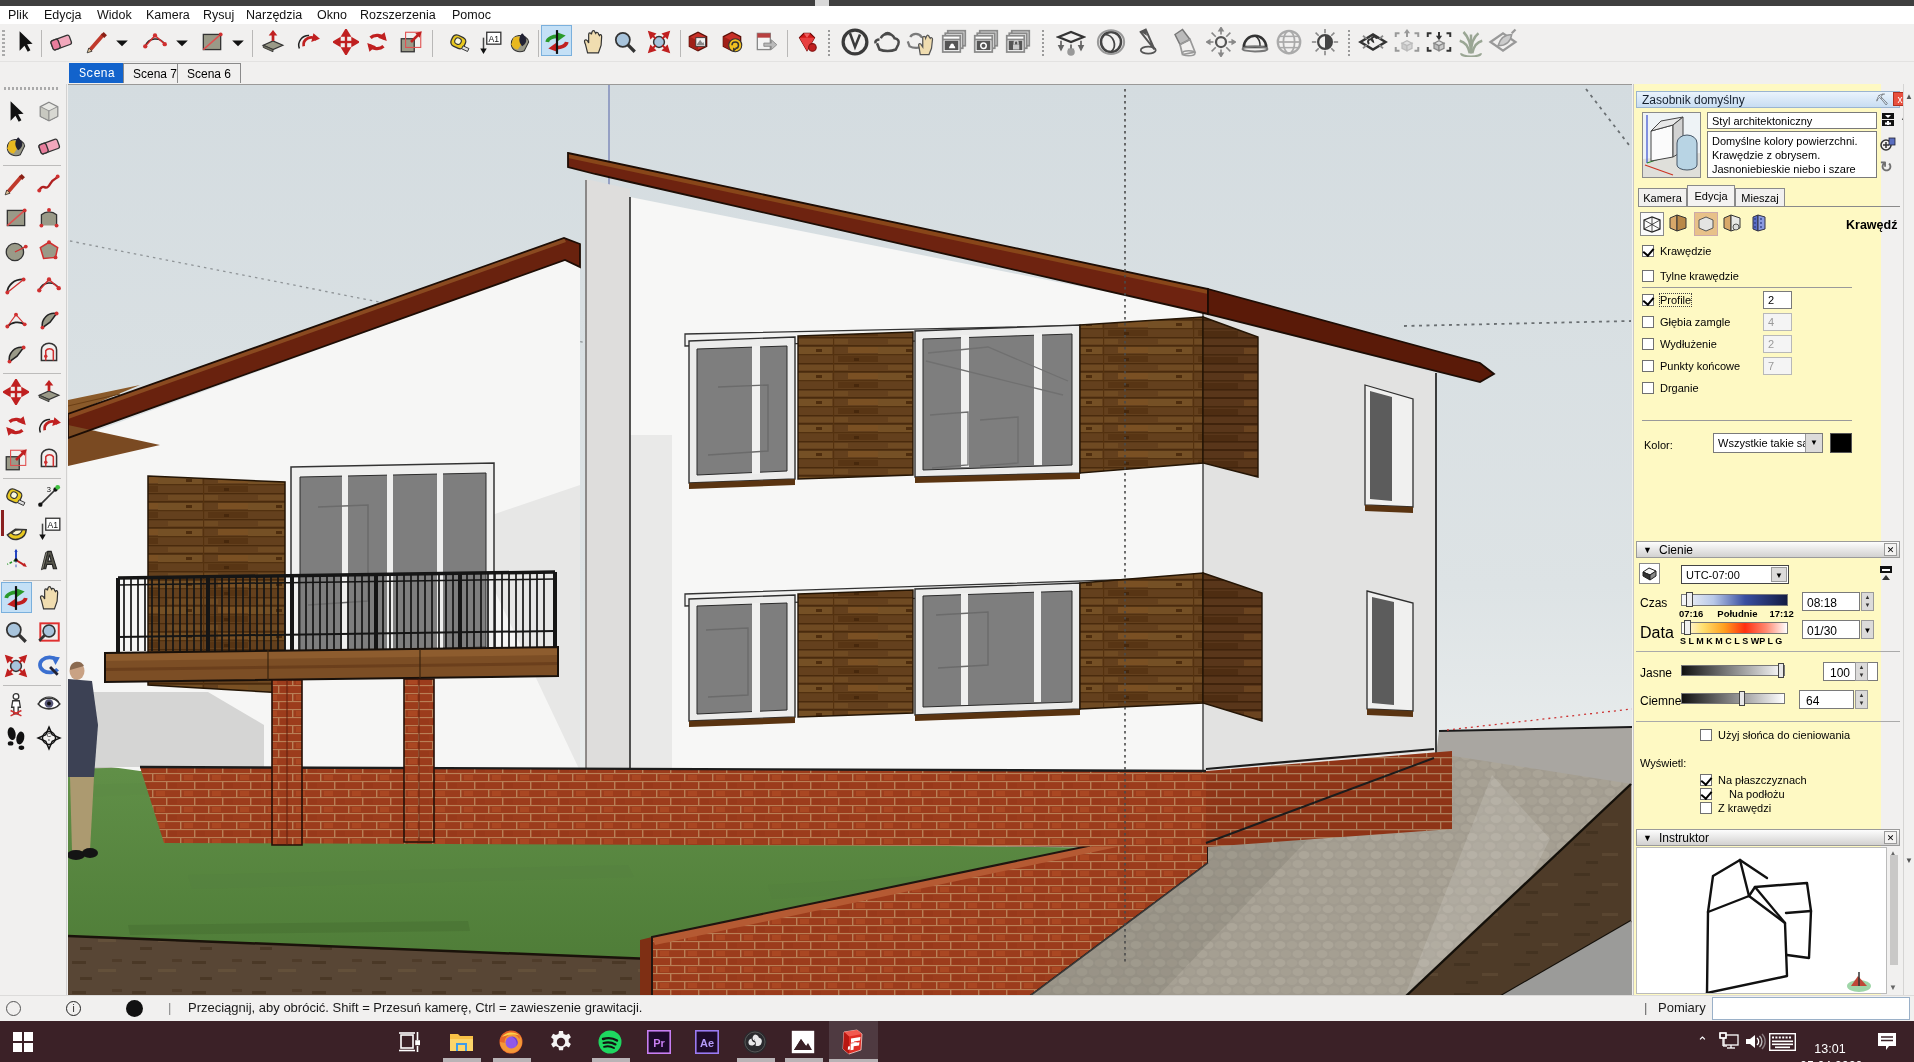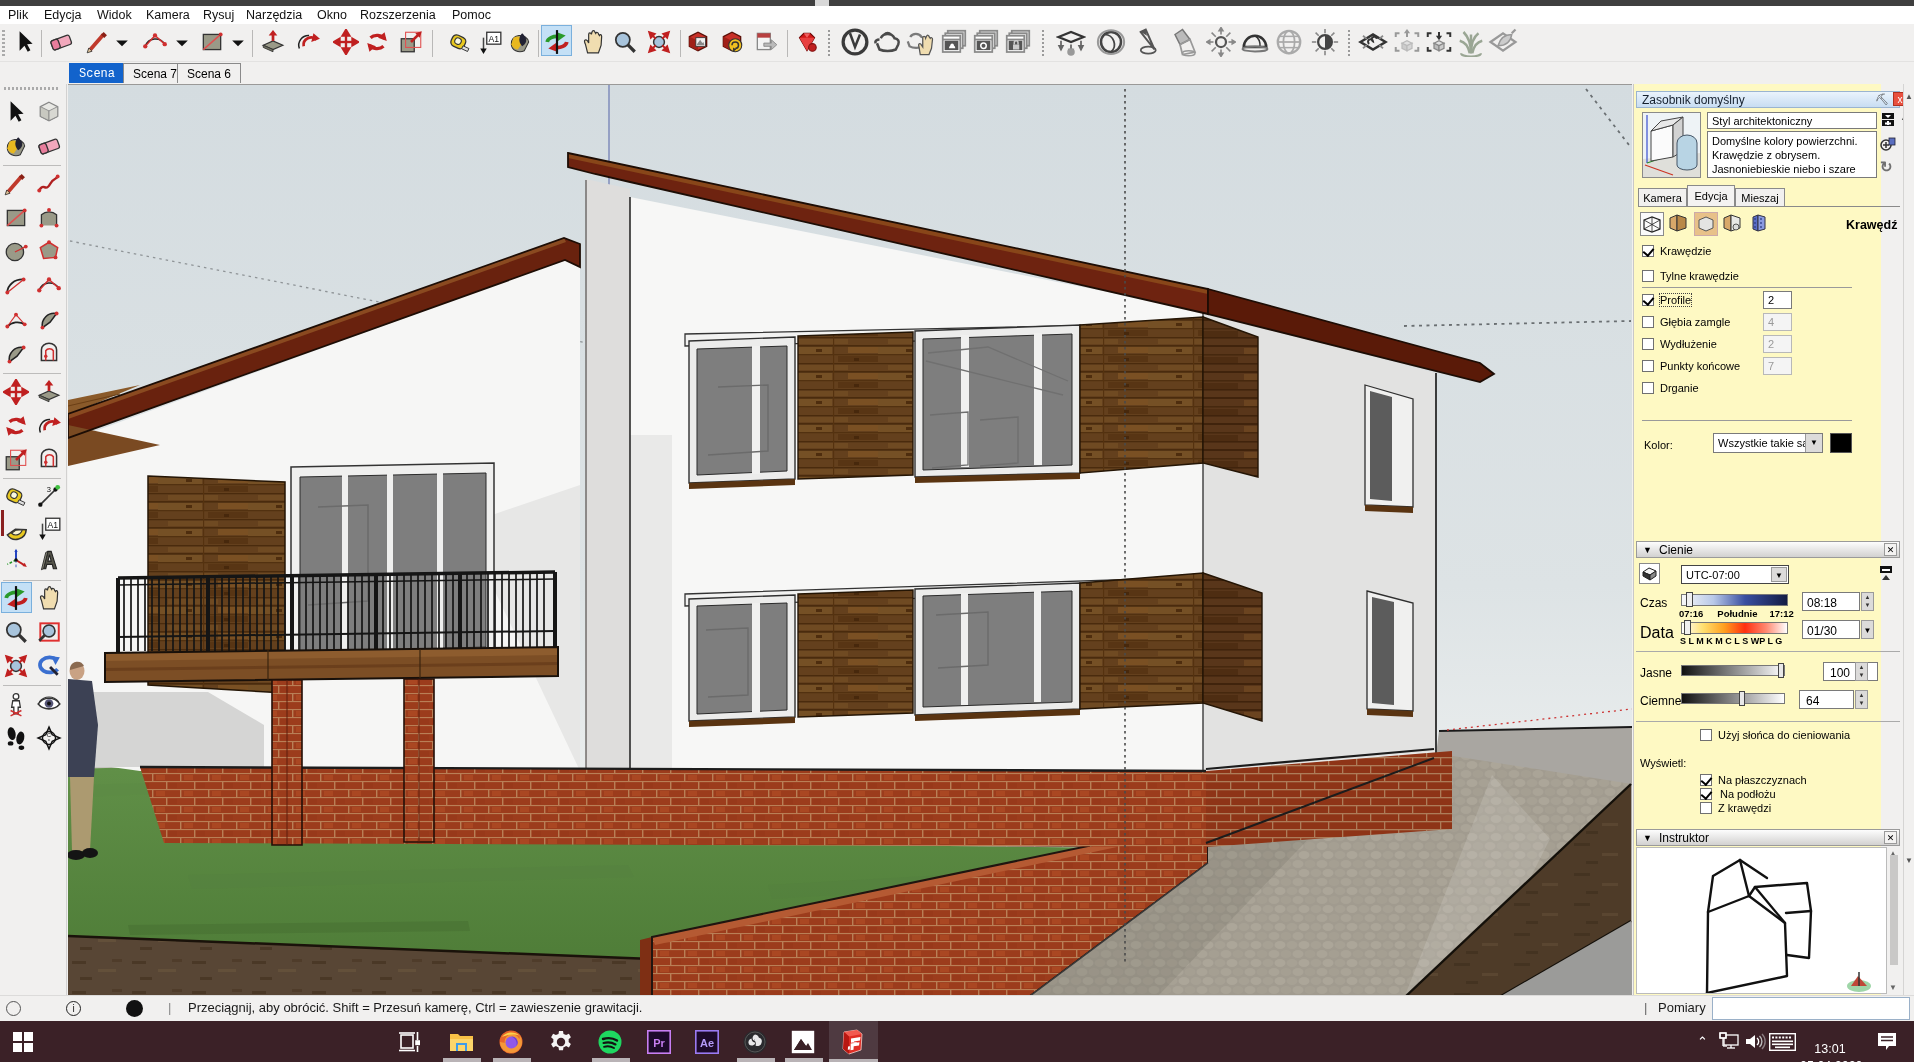--- a/index.html
+++ b/index.html
@@ -1045,21 +1045,21 @@
 <div style="position:absolute;left:221px;top:578px;width:13px;height:19px;background:#dcdbda;border:1px solid #9a9a9a;font-size:6px;text-align:center;line-height:8px;color:#333;">▲<br>▼</div>
 <div style="position:absolute;left:6px;top:610px;font-size:12px;">Ciemne</div>
 <div style="position:absolute;left:47px;top:609px;width:104px;height:11px;border:1px solid #777;background:linear-gradient(90deg,#111,#fff);"></div>
 <div style="position:absolute;left:105px;top:607px;width:6px;height:15px;background:#e8e8e8;border:1px solid #444;"></div>
 <div class="inp" style="position:absolute;left:165px;top:606px;width:55px;height:19px;padding:3px 0 0 6px;font-size:12px;">64</div>
 <div style="position:absolute;left:221px;top:606px;width:13px;height:19px;background:#dcdbda;border:1px solid #9a9a9a;font-size:6px;text-align:center;line-height:8px;color:#333;">▲<br>▼</div>
 <div style="position:absolute;left:2px;top:637px;width:264px;height:1px;background:#aaa;"></div>
 <div style="position:absolute;left:66px;top:645px;"><span class="cb"></span><span style="margin-left:6px;">Użyj słońca do cieniowania</span></div>
 <div style="position:absolute;left:6px;top:673px;">Wyświetl:</div>
 <div style="position:absolute;left:66px;top:690px;"><span class="cb c"></span><span style="margin-left:6px;">Na płaszczyznach</span></div>
-<div style="position:absolute;left:66px;top:704px;"><span class="cb c"></span><span style="margin-left:8px;">Na podłożu</span></div>
+<div style="position:absolute;left:66px;top:704px;"><span class="cb c"></span><span style="margin-left:17px;">Na podłożu</span></div>
 <div style="position:absolute;left:66px;top:718px;"><span class="cb"></span><span style="margin-left:6px;">Z krawędzi</span></div>
 <div style="position:absolute;left:2px;top:745px;width:264px;height:17px;background:linear-gradient(#fdfdfd,#d2d1d0);border:1px solid #9a9a9a;">
  <span style="position:absolute;left:6px;top:3px;font-size:9px;">▼</span>
       <span style="position:absolute;left:22px;top:1px;font-size:12px;">Instruktor</span>
  <div style="position:absolute;right:2px;top:1px;width:13px;height:13px;border:1px solid #9a9a9a;background:#f4f3f2;font-size:9px;text-align:center;line-height:12px;">✕</div>
 </div>
 <div style="position:absolute;left:2px;top:763px;width:251px;height:147px;background:#fff;border:1px solid #bbb;">
  <svg width="249" height="145" viewBox="0 0 249 145">
   <g fill="none" stroke="#111" stroke-width="2.4" stroke-linejoin="round" stroke-linecap="round">
    <path d="M103,12 L76,28 L71,64 L70,145"></path>

